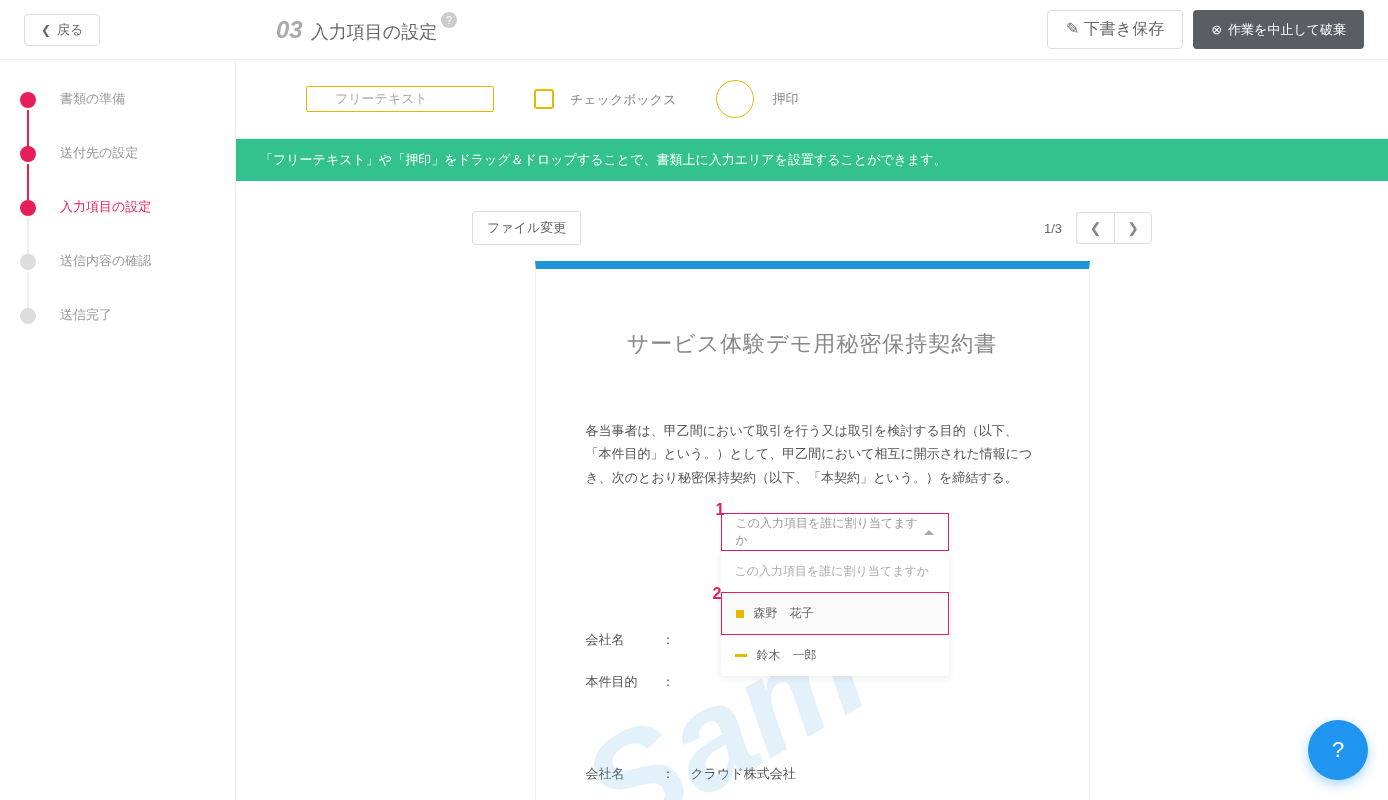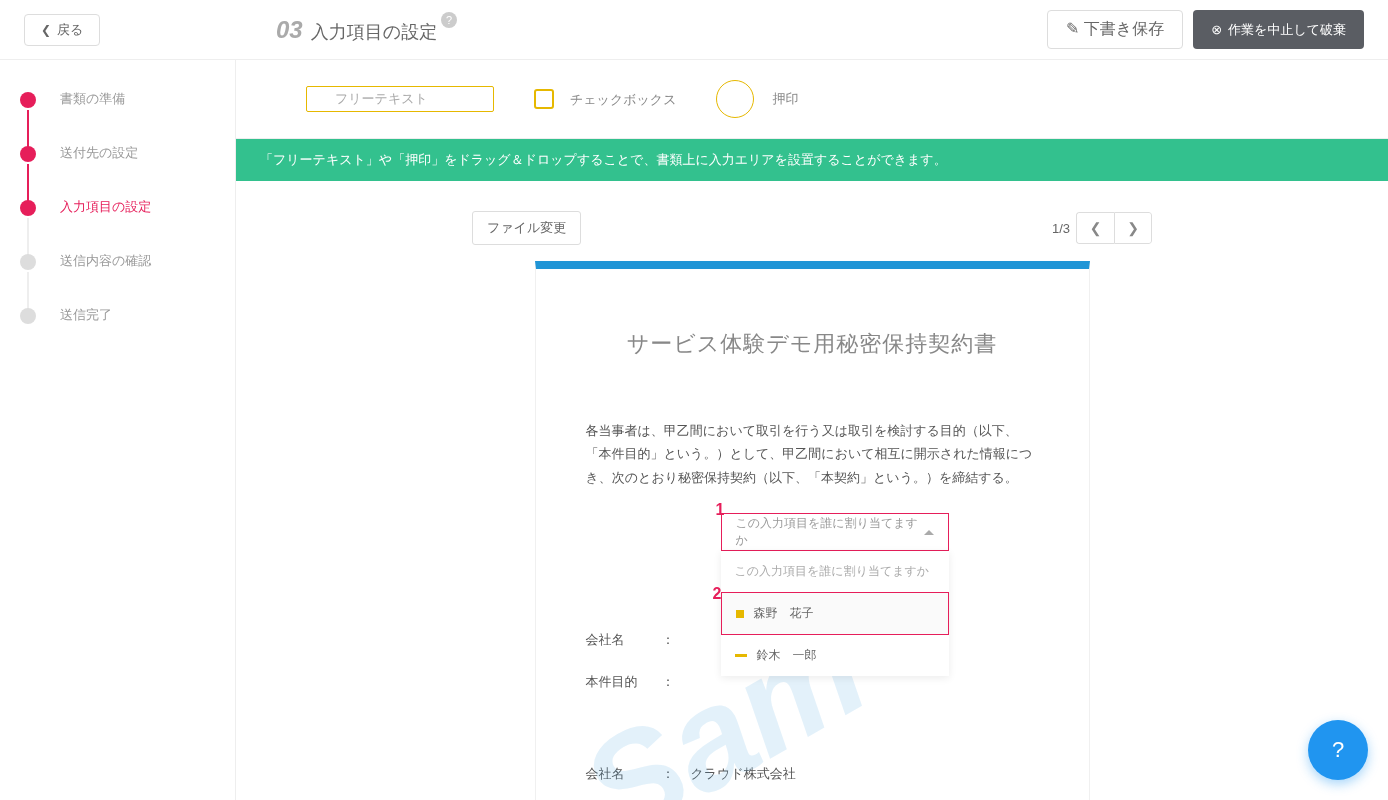--- a/index.html
+++ b/index.html
@@ -233,21 +233,21 @@
       background: #fff;
       padding: 7px 14px;
       border-radius: 3px;
       font-size: 13px;
       color: #666;
       cursor: pointer;
     }
     .page-nav {
       display: flex;
       align-items: center;
-      gap: 6px;
+      gap: 14px;
     }
     .page-count {
       font-size: 13px;
       color: #666;
     }
     .nav-btn {
       border: 1px solid #ddd;
       background: #fff;
       width: 38px;
       height: 32px;

